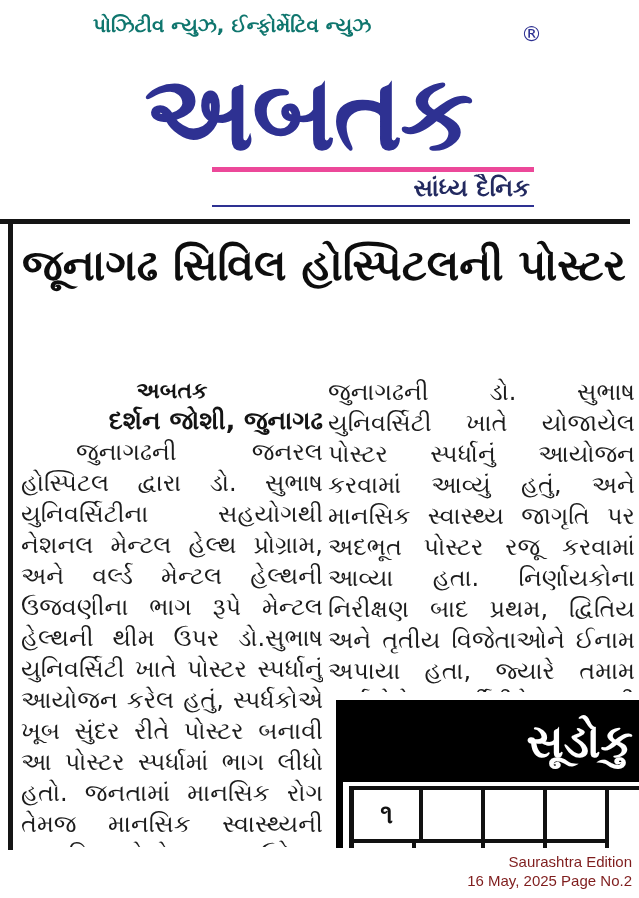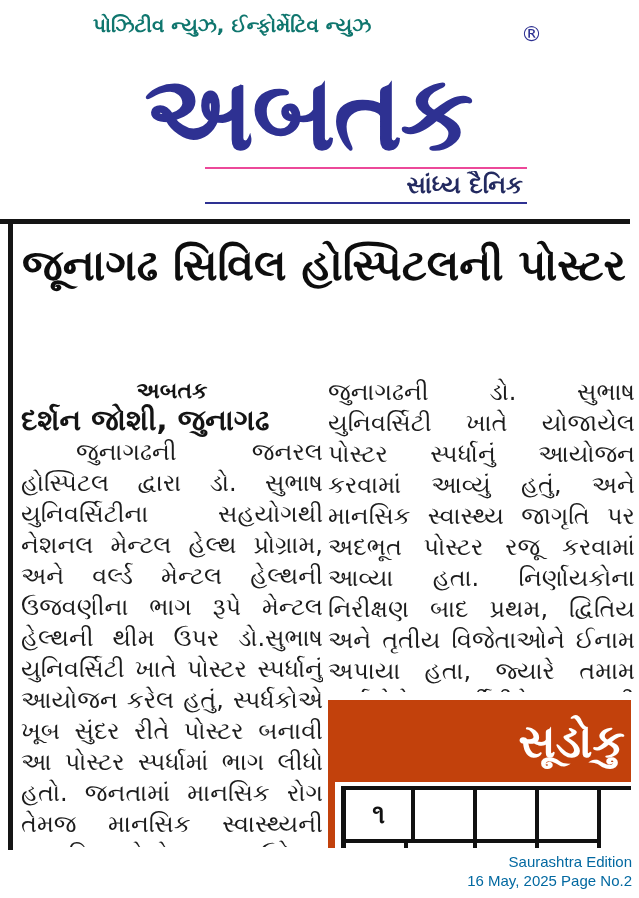--- a/index.html
+++ b/index.html
@@ -7,59 +7,59 @@
   body { font-family:"DejaVu Sans", sans-serif; position:relative; overflow:hidden; }
   .page { position:absolute; inset:0; width:639px; height:898px; background:#fff; }
 
   
   .tagline { position:absolute; left:93px; top:13px; width:280px;
              font-size:20px; font-weight:bold; color:#0f766e; white-space:nowrap; overflow:hidden; }
   .logo { position:absolute; left:78px; top:38px; width:460px; height:158px;
           font-size:104px; line-height:150px; font-weight:bold; color:#2e3192;
           text-align:center; white-space:nowrap; overflow:hidden; letter-spacing:-2px; }
   .reg-mark { position:absolute; left:521px; top:22px; font-size:21px; color:#2e3192; font-weight:normal; }
-  .subtitle-block { position:absolute; left:205px; top:167px; width:322px;
-                    border-top:2px solid #ec4899; border-bottom:2px solid #2e3192;
+  .subtitle-block { position:absolute; left:212px; top:167px; width:322px;
+                    border-top:5px solid #ec4899; border-bottom:2px solid #2e3192;
                     padding:2px 4px 3px 0; }
   .subtitle { font-size:24px; font-weight:bold; color:#232a60; text-align:right; white-space:nowrap; overflow:hidden; }
 
   
   .top-rule  { position:absolute; left:0; top:219px; width:630px; height:5px; background:#151515; }
   .left-rule { position:absolute; left:8px; top:219px; width:5px; height:631px; background:#151515; }
 
   .headline { position:absolute; left:22px; top:234px; width:610px; height:140px;
               text-align:center; font-weight:bold; color:#0d0d0d; overflow:hidden; }
   .headline .hl { font-size:43px; line-height:62px; white-space:nowrap; }
 
   
   .col-left  { position:absolute; left:21px;  top:377px; width:302px; height:470px; overflow:hidden; }
   .col-right { position:absolute; left:328px; top:377px; width:307px; height:315px; overflow:hidden; }
   .credit { text-align:center; font-size:22px; font-weight:bold; color:#141414; line-height:27px; }
-  .byline { text-align:left; font-size:29px; font-weight:bold; color:#141414; line-height:33px; }
+  .byline { text-align:right; font-size:25px; font-weight:bold; color:#141414; line-height:33px; }
   .bodytext { font-size:24px; line-height:31px; color:#1c1c1c; text-align:justify; }
   .indent { text-indent:55px; }
 
   
-  .sudoku { position:absolute; left:328px; top:700px; width:303px; height:148px;
-            background:#c2410c; overflow:hidden; }
+  .sudoku { position:absolute; left:336px; top:700px; width:303px; height:148px;
+            background:#000000; overflow:hidden; }
   .sudoku-title { position:absolute; right:6px; top:8px; width:295px;
                   color:#ffffff; font-weight:bold; font-size:46px; line-height:66px;
                   text-align:right; white-space:nowrap; overflow:hidden; }
   .sudoku-white { position:absolute; left:7px; top:82px; width:296px; height:66px; background:#ffffff; }
   .sudoku-grid { position:absolute; left:6px; top:4px; width:290px; height:62px;
                  border-top:4px solid #111; border-left:5px solid #111;
                  display:flex; flex-wrap:wrap; overflow:hidden; background:#fff; }
   .sudoku-cell { width:62px; height:53px; border-right:4px solid #111; border-bottom:4px solid #111;
                  display:flex; align-items:center; justify-content:center;
                  font-size:26px; font-weight:bold; color:#111; flex:0 0 auto; }
   .sudoku-cell.first { width:69px; }
 
   
   .footer { position:absolute; right:7px; bottom:8px; text-align:right;
-            font-family:"Liberation Sans", sans-serif; font-size:15px; line-height:19px; color:#0369a1; }
+            font-family:"Liberation Sans", sans-serif; font-size:15px; line-height:19px; color:#7f1d1d; }
 </style>
 </head>
 <body>
 
 <div class="page">
 
   <header>
     <div class="tagline">પોઝિટીવ ન્યુઝ, ઈન્ફોર્મેટિવ ન્યુઝ</div>
     <div class="logo">અબતક</div>
     <div class="reg-mark">®</div>

